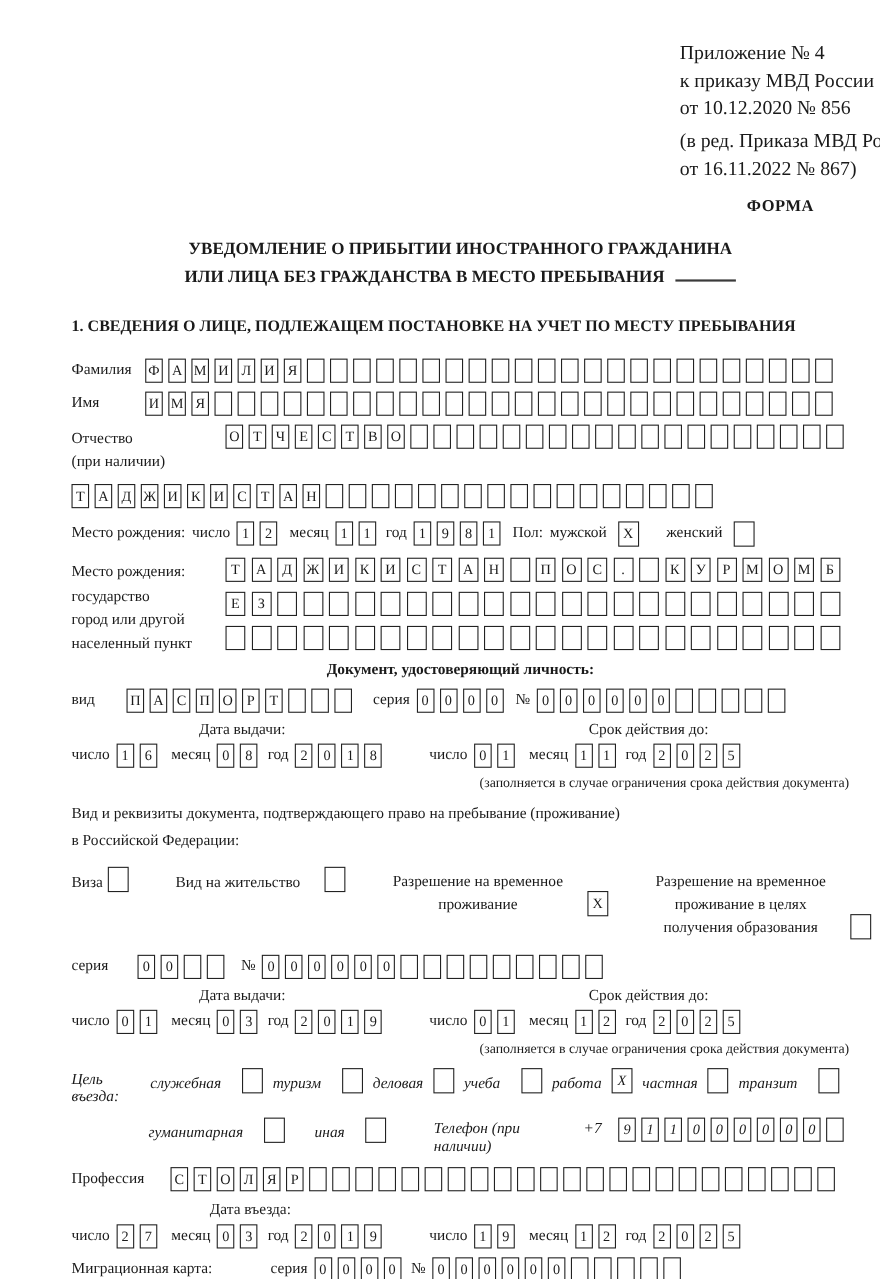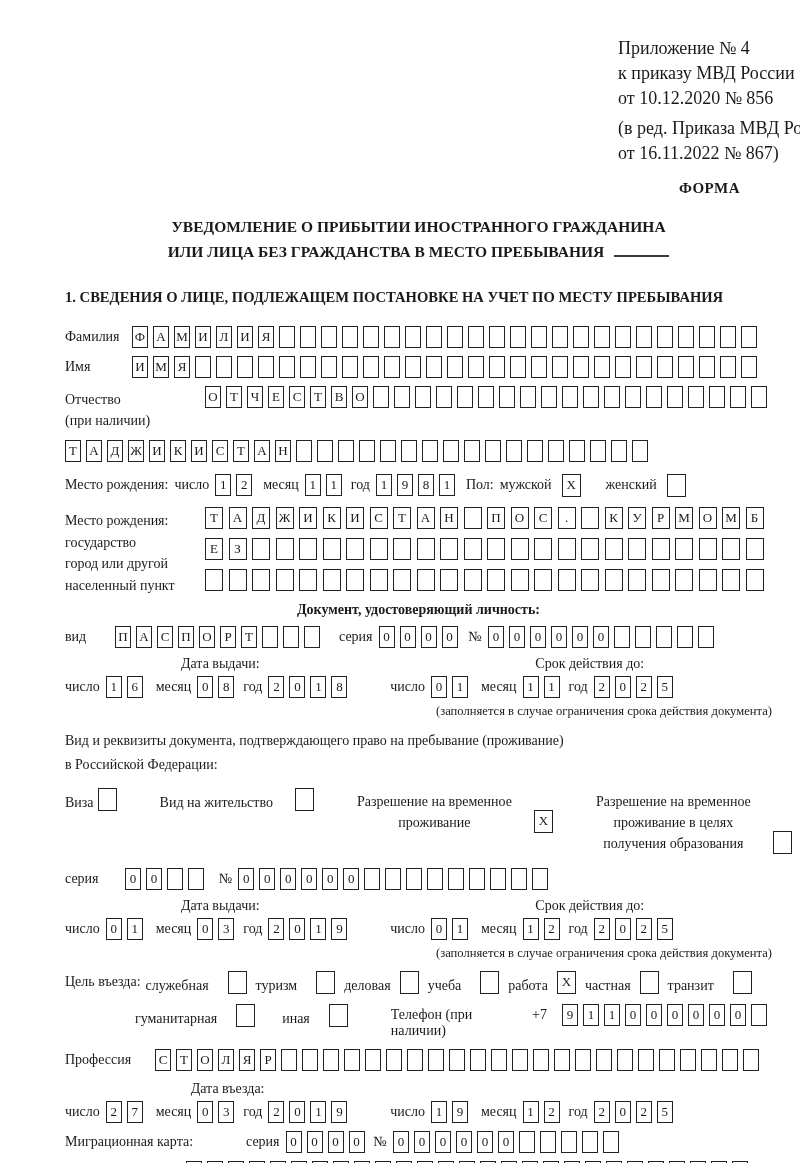--- a/index.html
+++ b/index.html
@@ -37,21 +37,21 @@
   .two-col { display:flex; margin-bottom:4px;gap:32px; }
   .col-left { width:46%; text-align:center; }
   .col-right { width:54%; text-align:center; }
   .dgroup { display:flex; align-items:flex-start; flex:none; }
   .note-right { text-align:right; font-size:12.6px; margin:-2px 0 10px 0; }
   .intro { line-height:1.75; }
   .opt { display:flex; align-items:flex-end; flex:none; }
   .opt .txt { padding-top:3px; }
   .opt .centered { text-align:center; line-height:1.5; }
   .opts-row { display:flex; align-items:flex-start; margin:10px 0 14px 0; }
-  .purpose-row { display:flex; align-items:flex-start; margin-bottom:10px; flex-wrap:nowrap; }
+  .purpose-row { display:flex; align-items:flex-start; margin-bottom:10px; flex-wrap:nowrap;font-style:italic; }
   .purpose-row .txt { padding-top:3px; margin-right:5px; }
 </style>
 </head>
 <body>
 
 <div class="page">
 
   <div class="appendix">
     <div>Приложение № 4</div>
     <div>к приказу МВД России</div>

